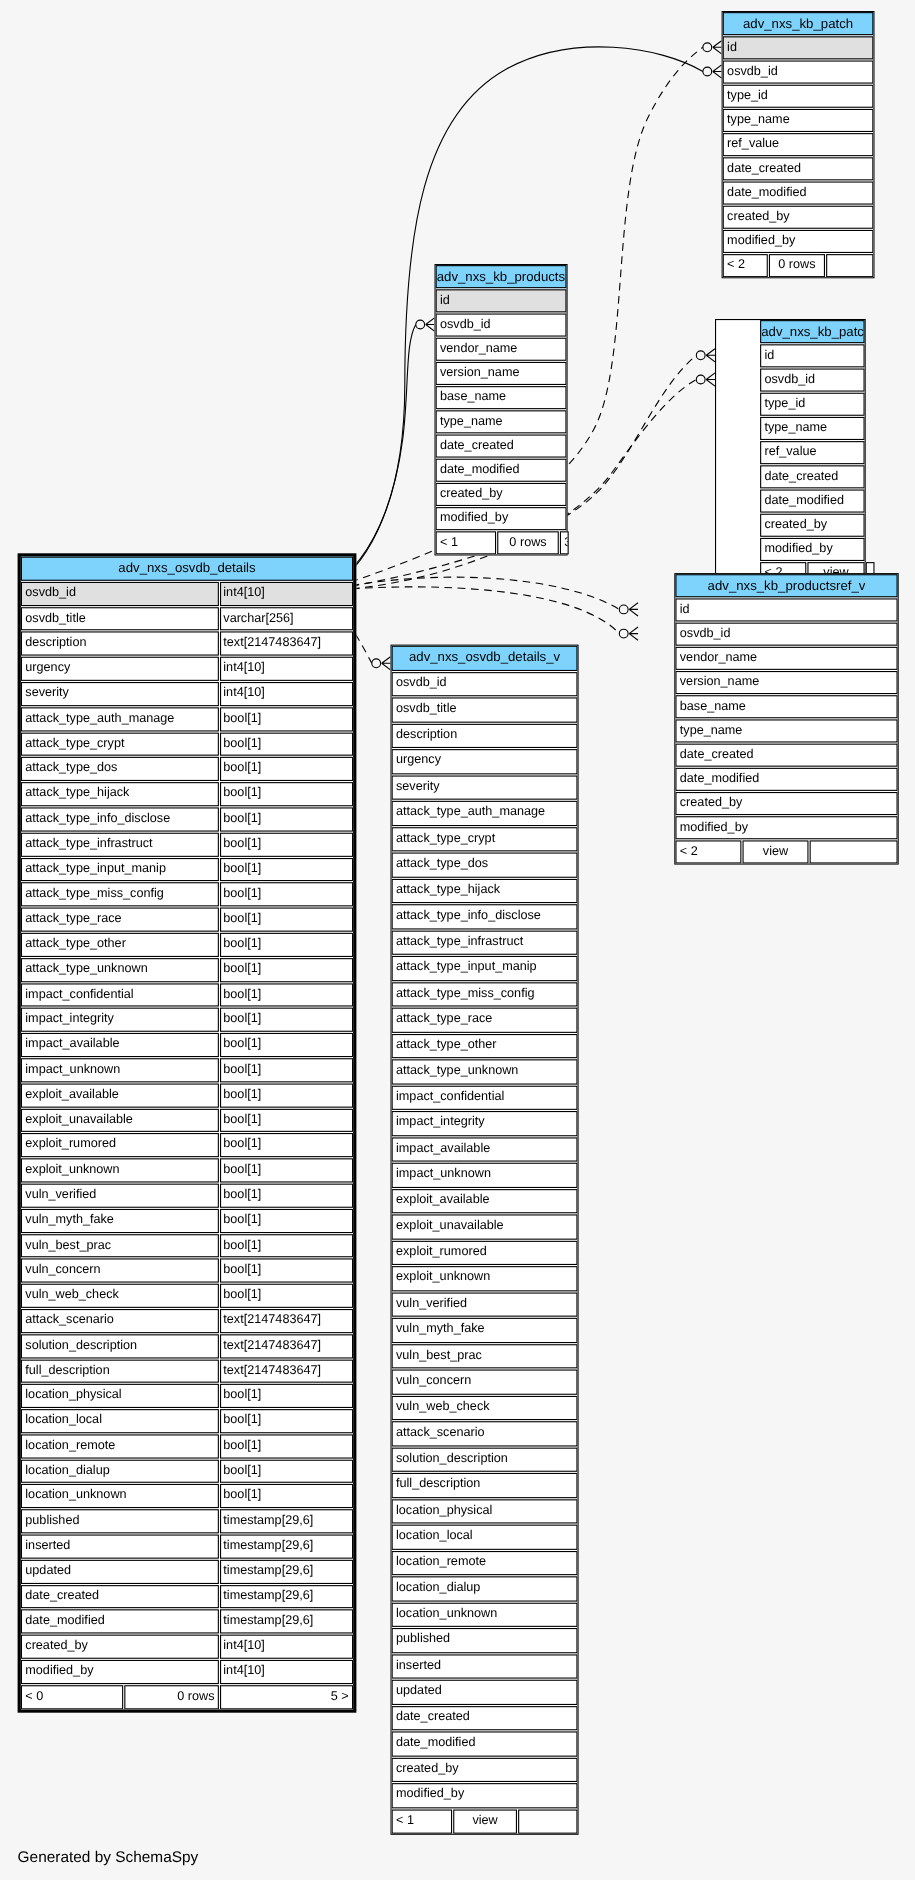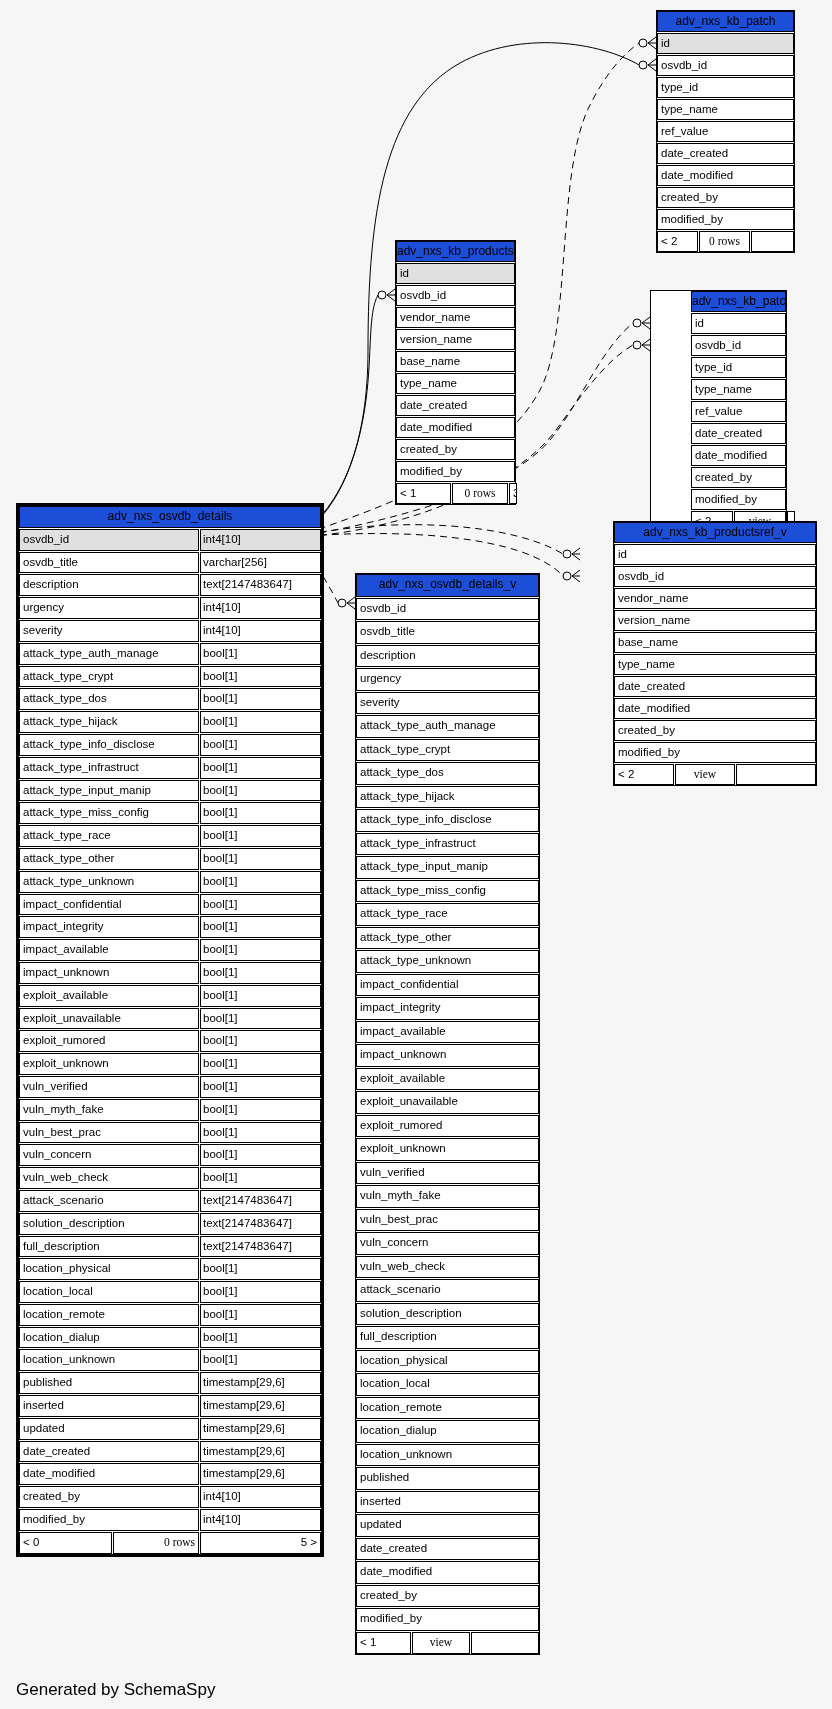--- a/index.html
+++ b/index.html
@@ -11,57 +11,57 @@
   }
   #wires{position:absolute;left:0;top:0;}
   #wires path.rel{fill:none;stroke:#000;stroke-width:1;}
   #wires path.dashed{stroke-dasharray:7,5;}
   #wires .marker path{fill:none;stroke:#000;stroke-width:1;}
   #wires .marker circle{fill:#f6f6f6;stroke:#000;stroke-width:1;}
 
   .tbl{position:absolute;background:#fff;border:1px solid #000;box-sizing:border-box;}
   .tbl .hdr{
     height:calc(var(--rh) - 1px);margin-bottom:1px;border:1px solid #000;box-sizing:border-box;
-    background:#1d4ed8;text-align:center;font-size:12px;line-height:19px;
+    background:#7dd3fc;text-align:center;font-size:12px;line-height:19px;
     overflow:hidden;white-space:nowrap;
   }
   .tbl .row{display:flex;gap:1px;margin-bottom:1px;height:calc(var(--rh) - 1px);}
   .tbl .cell{
     border:1px solid #000;box-sizing:border-box;background:#fff;
     font-size:11.5px;line-height:18px;padding:0 0 0 3px;
     overflow:hidden;white-space:nowrap;flex:1;
   }
   .tbl .cell.pk{background:#e0e0e0;}
   .tbl.two .cell.name{flex:0 0 180px;}
   .tbl.two .cell.type{flex:1;padding-left:2px;}
   .tbl .ftr{display:flex;gap:1px;height:calc(var(--rh) - 1px);}
   .tbl .fc{
     border:1px solid #000;box-sizing:border-box;background:#fff;
     font-size:11.5px;line-height:18px;padding:0 3px;
     overflow:hidden;white-space:nowrap;
   }
   .tbl .fc.c1{text-align:left;}
-  .tbl .fc.c2{text-align:center;font-family:Liberation Serif, serif;}
+  .tbl .fc.c2{text-align:center;}
   .tbl .fc.c3{text-align:right;flex:1;}
 
   
   #t-kb-patch        {left:656px;top:10px; width:139px;--rh:22px;}
   #t-kb-patch .fc.c1 {flex:0 0 41px;} #t-kb-patch .fc.c2{flex:0 0 51px;}
   #t-productsref     {left:395px;top:240px;width:121px;--rh:22px;}
   #t-productsref .fc.c1{flex:0 0 55px;} #t-productsref .fc.c2{flex:0 0 56px;}
   #t-kb-patch-v      {left:650px;top:290px;width:137px;padding-left:40px;--rh:22px;}
   #t-kb-patch-v .fc.c1{flex:0 0 42px;} #t-kb-patch-v .fc.c2{flex:0 0 52px;}
   #t-productsref-v   {left:613px;top:521px;width:204px;--rh:22px;}
   #t-productsref-v .fc.c1{flex:0 0 60px;} #t-productsref-v .fc.c2{flex:0 0 60px;}
   #t-main            {left:16px;top:503px;width:308px;--rh:22.8px;border-width:3px;}
   #t-main .fc.c1     {flex:0 0 93px;} #t-main .fc.c2{flex:0 0 86px;text-align:right;}
-  #t-details-v       {left:355px;top:573px;width:185px;--rh:23.5px;}
+  #t-details-v       {left:355px;top:586px;width:171px;--rh:23.5px;}
   #t-details-v .fc.c1{flex:0 0 55px;} #t-details-v .fc.c2{flex:0 0 58px;}
 
-  .note{position:absolute;left:16px;top:1680px;font-size:17px;}
+  .note{position:absolute;left:16px;top:1680px;font-size:14px;}
 </style>
 </head>
 <body>
 
 <svg id="wires" width="832" height="1709" viewBox="0 0 832 1709">
 
   <path class="rel" d="M296,537 C336,516 358,460 366,400 C372,355 368,312 378,295"></path>
 
   <path class="rel" d="M296,537 C344,507 368,440 368,350 C368,210 385,105 460,63 C520,30 600,42 639,65"></path>
 

